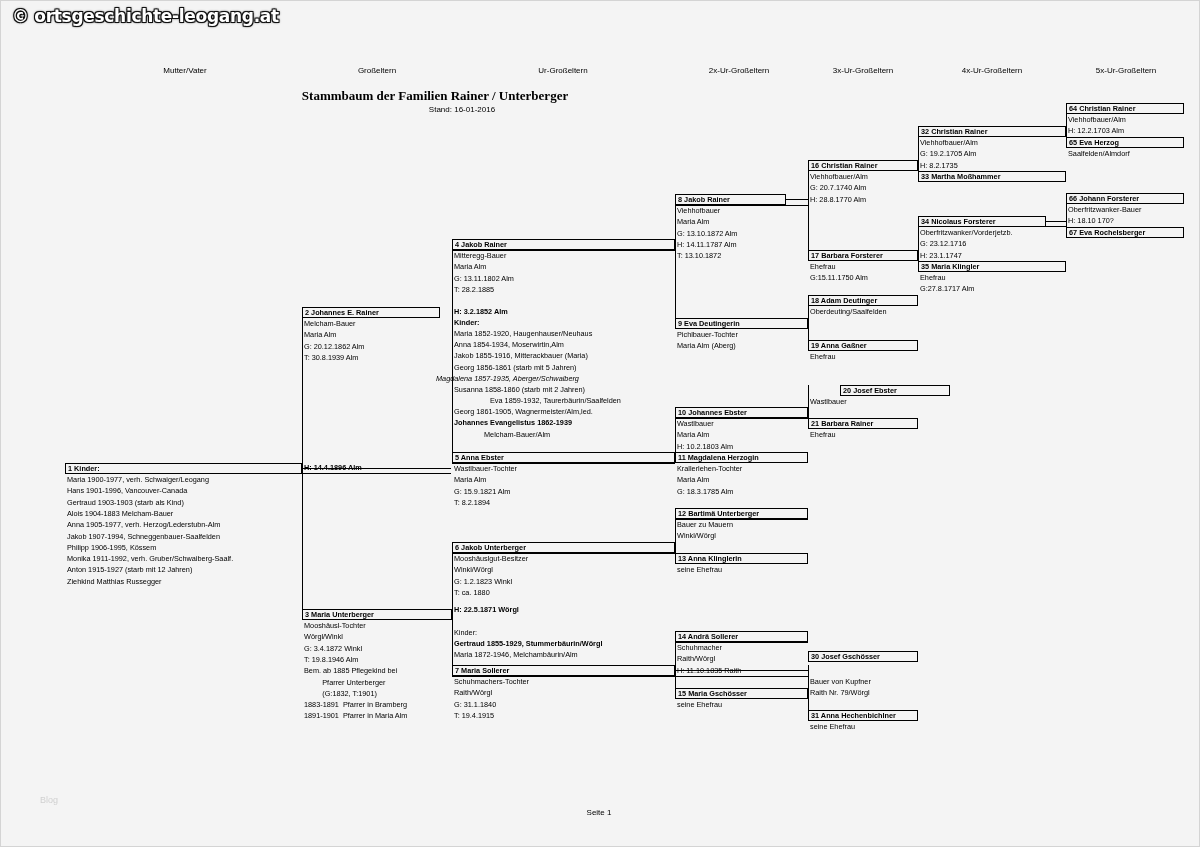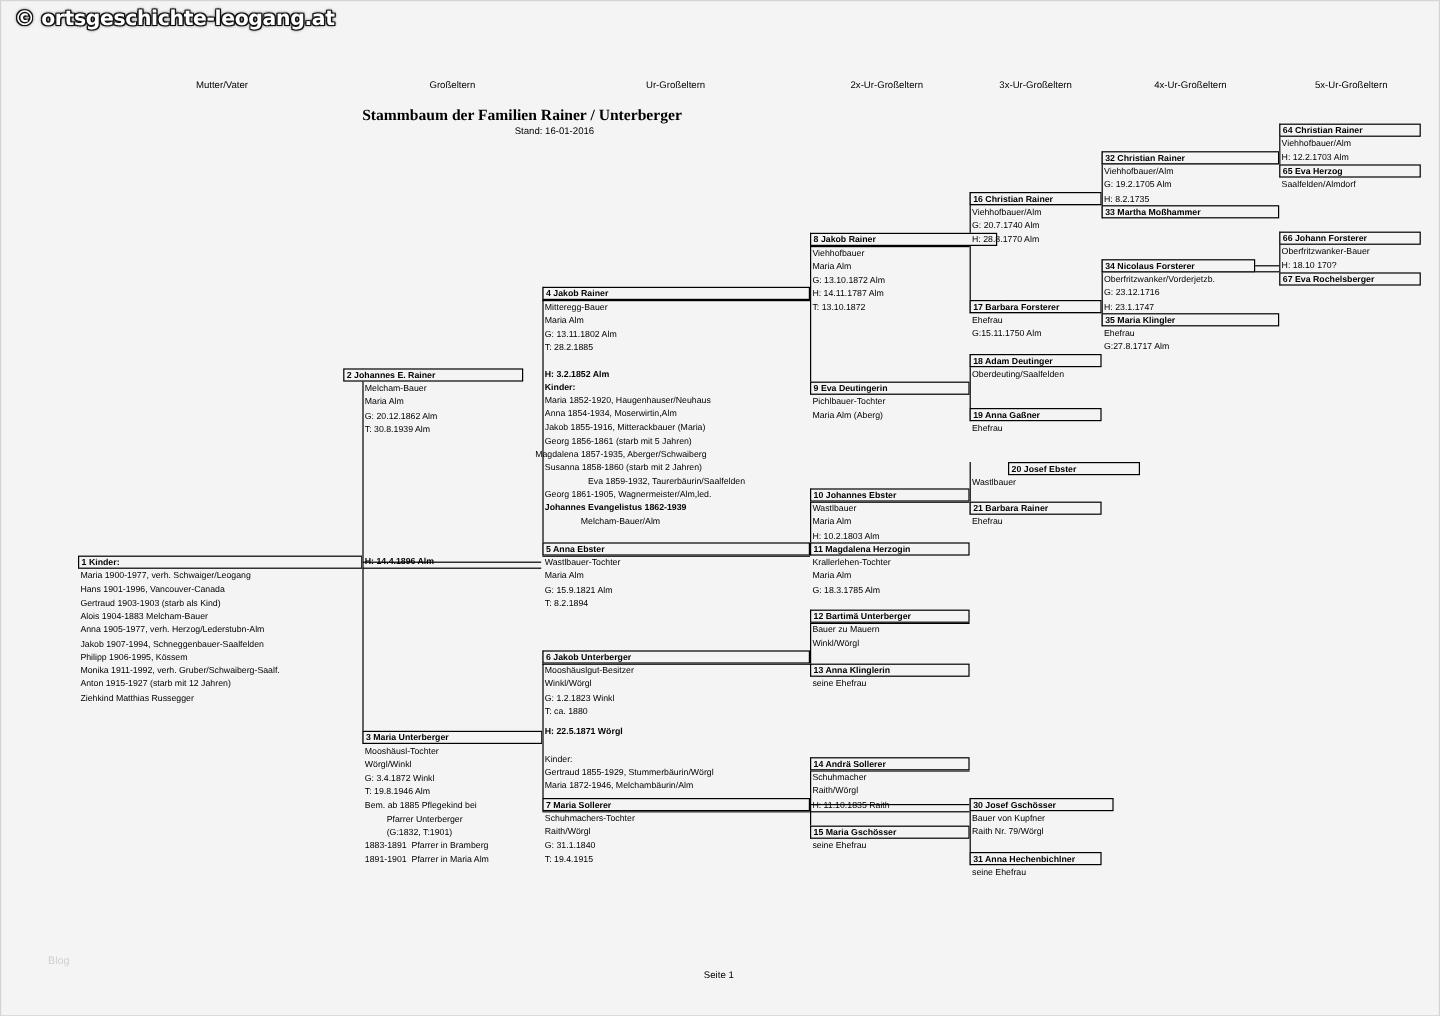--- a/index.html
+++ b/index.html
@@ -90,21 +90,21 @@
     <div class="txt" style="left: 67px; top: 474px;">Maria 1900-1977, verh. Schwaiger/Leogang</div>
     <div class="txt" style="left: 67px; top: 485.3px;">Hans 1901-1996, Vancouver-Canada</div>
     <div class="txt" style="left: 67px; top: 496.6px;">Gertraud 1903-1903 (starb als Kind)</div>
     <div class="txt" style="left: 67px; top: 507.9px;">Alois 1904-1883 Melcham-Bauer</div>
     <div class="txt" style="left: 67px; top: 519.2px;">Anna 1905-1977, verh. Herzog/Lederstubn-Alm</div>
     <div class="txt" style="left: 67px; top: 530.5px;">Jakob 1907-1994, Schneggenbauer-Saalfelden</div>
     <div class="txt" style="left: 67px; top: 541.8px;">Philipp 1906-1995, Kössem</div>
     <div class="txt" style="left: 67px; top: 553.1px;">Monika 1911-1992, verh. Gruber/Schwaiberg-Saalf.</div>
     <div class="txt" style="left: 67px; top: 564.4px;">Anton 1915-1927 (starb mit 12 Jahren)</div>
     <div class="txt" style="left: 67px; top: 575.7px;">Ziehkind Matthias Russegger</div>
-    <div class="box" style="left: 286px; top: 307px; width: 150px;">2 Johannes E. Rainer</div>
+    <div class="box" style="left: 302px; top: 307px; width: 138px;">2 Johannes E. Rainer</div>
     <div class="txt" style="left: 304px; top: 318px;">Melcham-Bauer</div>
     <div class="txt" style="left: 304px; top: 329.3px;">Maria Alm</div>
     <div class="txt" style="left: 304px; top: 340.6px;">G: 20.12.1862 Alm</div>
     <div class="txt" style="left: 304px; top: 351.9px;">T: 30.8.1939 Alm</div>
     <div class="box" style="left: 302px; top: 609px; width: 150px;">3 Maria Unterberger</div>
     <div class="txt" style="left: 304px; top: 620px;">Mooshäusl-Tochter</div>
     <div class="txt" style="left: 304px; top: 631.3px;">Wörgl/Winkl</div>
     <div class="txt" style="left: 304px; top: 642.6px;">G: 3.4.1872 Winkl</div>
     <div class="txt" style="left: 304px; top: 653.9px;">T: 19.8.1946 Alm</div>
     <div class="txt" style="left: 304px; top: 665.2px;">Bem. ab 1885 Pflegekind bei</div>
@@ -125,21 +125,21 @@
     <div class="box" style="left: 452px; top: 542px; width: 223px;">6 Jakob Unterberger</div>
     <div class="txt" style="left: 454px; top: 553px;">Mooshäuslgut-Besitzer</div>
     <div class="txt" style="left: 454px; top: 564.3px;">Winkl/Wörgl</div>
     <div class="txt" style="left: 454px; top: 575.6px;">G: 1.2.1823 Winkl</div>
     <div class="txt" style="left: 454px; top: 586.9px;">T: ca. 1880</div>
     <div class="box" style="left: 452px; top: 665px; width: 223px;">7 Maria Sollerer</div>
     <div class="txt" style="left: 454px; top: 676px;">Schuhmachers-Tochter</div>
     <div class="txt" style="left: 454px; top: 687.3px;">Raith/Wörgl</div>
     <div class="txt" style="left: 454px; top: 698.6px;">G: 31.1.1840</div>
     <div class="txt" style="left: 454px; top: 709.9px;">T: 19.4.1915</div>
-    <div class="box" style="left: 675px; top: 194px; width: 156px;">8 Jakob Rainer</div>
+    <div class="box" style="left: 675px; top: 194px; width: 111px;">8 Jakob Rainer</div>
     <div class="txt" style="left: 677px; top: 205px;">Viehhofbauer</div>
     <div class="txt" style="left: 677px; top: 216.3px;">Maria Alm</div>
     <div class="txt" style="left: 677px; top: 227.6px;">G: 13.10.1872 Alm</div>
     <div class="txt" style="left: 677px; top: 238.9px;">H: 14.11.1787 Alm</div>
     <div class="txt" style="left: 677px; top: 250.2px;">T: 13.10.1872</div>
     <div class="box" style="left: 675px; top: 318px; width: 133px;">9 Eva Deutingerin</div>
     <div class="txt" style="left: 677px; top: 329px;">Pichlbauer-Tochter</div>
     <div class="txt" style="left: 677px; top: 340.3px;">Maria Alm (Aberg)</div>
     <div class="box" style="left: 675px; top: 407px; width: 133px;">10 Johannes Ebster</div>
     <div class="txt" style="left: 677px; top: 418px;">Wastlbauer</div>
@@ -168,21 +168,21 @@
     <div class="txt" style="left: 810px; top: 261px;">Ehefrau</div>
     <div class="txt" style="left: 810px; top: 272.3px;">G:15.11.1750 Alm</div>
     <div class="box" style="left: 808px; top: 295px; width: 110px;">18 Adam Deutinger</div>
     <div class="txt" style="left: 810px; top: 306px;">Oberdeuting/Saalfelden</div>
     <div class="box" style="left: 808px; top: 340px; width: 110px;">19 Anna Gaßner</div>
     <div class="txt" style="left: 810px; top: 351px;">Ehefrau</div>
     <div class="box" style="left: 840px; top: 385px; width: 110px;">20 Josef Ebster</div>
     <div class="txt" style="left: 810px; top: 396px;">Wastlbauer</div>
     <div class="box" style="left: 808px; top: 418px; width: 110px;">21 Barbara Rainer</div>
     <div class="txt" style="left: 810px; top: 429px;">Ehefrau</div>
-    <div class="box" style="left: 808px; top: 665px; width: 120px;">30 Josef Gschösser</div>
+    <div class="box" style="left: 808px; top: 651px; width: 110px;">30 Josef Gschösser</div>
     <div class="txt" style="left: 810px; top: 676px;">Bauer von Kupfner</div>
     <div class="txt" style="left: 810px; top: 687.3px;">Raith Nr. 79/Wörgl</div>
     <div class="box" style="left: 808px; top: 710px; width: 110px;">31 Anna Hechenbichlner</div>
     <div class="txt" style="left: 810px; top: 721px;">seine Ehefrau</div>
     <div class="box" style="left: 918px; top: 126px; width: 148px;">32 Christian Rainer</div>
     <div class="txt" style="left: 920px; top: 137px;">Viehhofbauer/Alm</div>
     <div class="txt" style="left: 920px; top: 148.3px;">G: 19.2.1705 Alm</div>
     <div class="txt" style="left: 920px; top: 159.6px;">H: 8.2.1735</div>
     <div class="box" style="left: 918px; top: 171px; width: 148px;">33 Martha Moßhammer</div>
     <div class="box" style="left: 918px; top: 216px; width: 128px;">34 Nicolaus Forsterer</div>
@@ -201,25 +201,25 @@
     <div class="txt" style="left: 1068px; top: 204px;">Oberfritzwanker-Bauer</div>
     <div class="txt" style="left: 1068px; top: 215.3px;">H: 18.10 170?</div>
     <div class="box" style="left: 1066px; top: 227px; width: 118px;">67 Eva Rochelsberger</div>
     <div class="txt" style="left: 304px; top: 462px; font-weight: bold;">H: 14.4.1896 Alm</div>
     <div class="txt" style="left: 454px; top: 306px; font-weight: bold;">H: 3.2.1852 Alm</div>
     <div class="txt" style="left: 454px; top: 317px; font-weight: bold;">Kinder:</div>
     <div class="txt" style="left: 454px; top: 328px;">Maria 1852-1920, Haugenhauser/Neuhaus</div>
     <div class="txt" style="left: 454px; top: 339px;">Anna 1854-1934, Moserwirtin,Alm</div>
     <div class="txt" style="left: 454px; top: 350px;">Jakob 1855-1916, Mitterackbauer (Maria)</div>
     <div class="txt" style="left: 454px; top: 362px;">Georg 1856-1861 (starb mit 5 Jahren)</div>
-    <div class="txt" style="left: 446px; top: 373px;">Magdalena 1857-1935, Aberger/Schwaiberg</div>
+    <div class="txt" style="left: 436px; top: 373px; font-style: italic;">Magdalena 1857-1935, Aberger/Schwaiberg</div>
     <div class="txt" style="left: 454px; top: 384px;">Susanna 1858-1860 (starb mit 2 Jahren)</div>
     <div class="txt" style="left: 454px; top: 395px; margin-left: 36px;">Eva 1859-1932, Taurerbäurin/Saalfelden</div>
     <div class="txt" style="left: 454px; top: 406px;">Georg 1861-1905, Wagnermeister/Alm,led.</div>
     <div class="txt" style="left: 454px; top: 417px; font-weight: bold;">Johannes Evangelistus 1862-1939</div>
     <div class="txt" style="left: 484px; top: 429px;">Melcham-Bauer/Alm</div>
     <div class="txt" style="left: 454px; top: 604px; font-weight: bold;">H: 22.5.1871 Wörgl</div>
     <div class="txt" style="left: 454px; top: 627px;">Kinder:</div>
-    <div class="txt" style="left: 454px; top: 638px;">Gertraud 1855-1929, Stummerbäurin/Wörgl</div>
+    <div class="txt" style="left: 454px; top: 638px; font-weight: bold;">Gertraud 1855-1929, Stummerbäurin/Wörgl</div>
     <div class="txt" style="left: 454px; top: 649px;">Maria 1872-1946, Melchambäurin/Alm</div>
   </div>
 <div class="blog">Blog</div>
 <div class="footer">Seite 1</div>
 
 </body></html>

